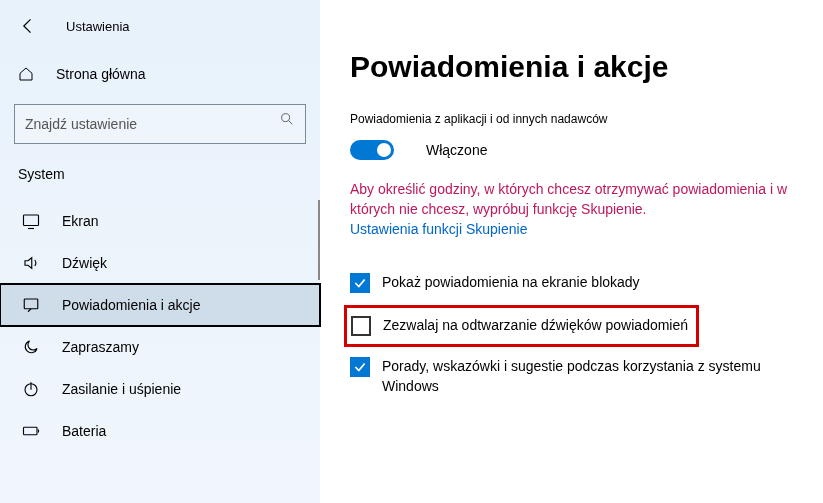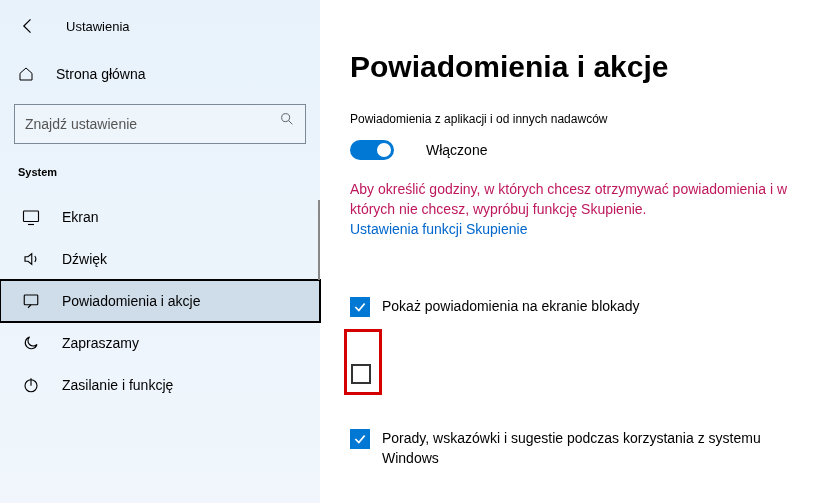--- a/index.html
+++ b/index.html
@@ -49,22 +49,22 @@
   flex: 1;
   border: none;
   background: transparent;
   outline: none;
   font-size: 14px;
   color: #555;
 }
 .search-input::placeholder { color: #555; }
 .search-icon { width: 16px; height: 16px; opacity: 0.6; }
 .category-label {
-  font-weight: 700;
-  font-size: 11px;
+  font-weight: 400;
+  font-size: 14px;
   padding: 4px 18px 18px 18px;
 }
 .nav-item {
   display: flex;
   align-items: center;
   padding: 12px 18px;
   gap: 22px;
   cursor: pointer;
   border-left: 4px solid transparent;
   text-align: center;
@@ -127,21 +127,20 @@
   cursor: pointer;
   display: inline-block;
   margin-bottom: 34px;
 }
 .checkbox-row {
   display: flex;
   align-items: flex-start;
   gap: 12px;
   margin-bottom: 10px;
   padding: 2px 0;
-  margin-top: 24px;
 }
 .checkbox {
   width: 20px;
   height: 20px;
   flex-shrink: 0;
   cursor: pointer;
   display: flex;
   align-items: center;
   justify-content: center;
 }
@@ -226,23 +225,30 @@
         <path d="M20 14 A8 8 0 1 1 10 4 A6 6 0 0 0 20 14 Z"></path>
       </svg>
     <span>Zapraszamy</span>
   </div>
 
   <div class="nav-item">
     <svg class="icon" viewBox="0 0 24 24" fill="none" stroke="#000" stroke-width="1.5">
         <circle cx="12" cy="13" r="8"></circle>
         <path d="M12 3 V13"></path>
       </svg>
-    <span>Zasilanie i funkcję</span>
-  </div>
-
+    <span>Zasilanie i uśpienie</span>
+  </div>
+
+  <div class="nav-item">
+    <svg class="icon" viewBox="0 0 24 24" fill="none" stroke="#000" stroke-width="1.5">
+        <rect x="2" y="7" width="18" height="10" rx="1"></rect>
+        <path d="M22 10 V14"></path>
+      </svg>
+    <span>Bateria</span>
+  </div>
 
   <div class="sidebar-scrollbar"></div>
 </div>
 
 <div class="content">
   <h1 class="page-title">Powiadomienia i akcje</h1>
 
   <div class="section-label">Powiadomienia z aplikacji i od innych nadawców</div>
 
   <div class="toggle-row">
@@ -261,20 +267,21 @@
           <path d="M4 12 L10 18 L20 6"></path>
         </svg>
     </div>
     <span class="check-label">Pokaż powiadomienia na ekranie blokady</span>
   </div>
 
 
   <div class="highlight-box">
     <div class="checkbox-row" style="margin-bottom:0">
       <div class="checkbox unchecked"></div>
+      <span class="check-label">Zezwalaj na odtwarzanie dźwięków powiadomień</span>
     </div>
   </div>
 
 
   <div class="checkbox-row">
     <div class="checkbox checked">
       <svg width="14" height="14" viewBox="0 0 24 24" fill="none" stroke-width="3">
           <path d="M4 12 L10 18 L20 6"></path>
         </svg>
     </div>

